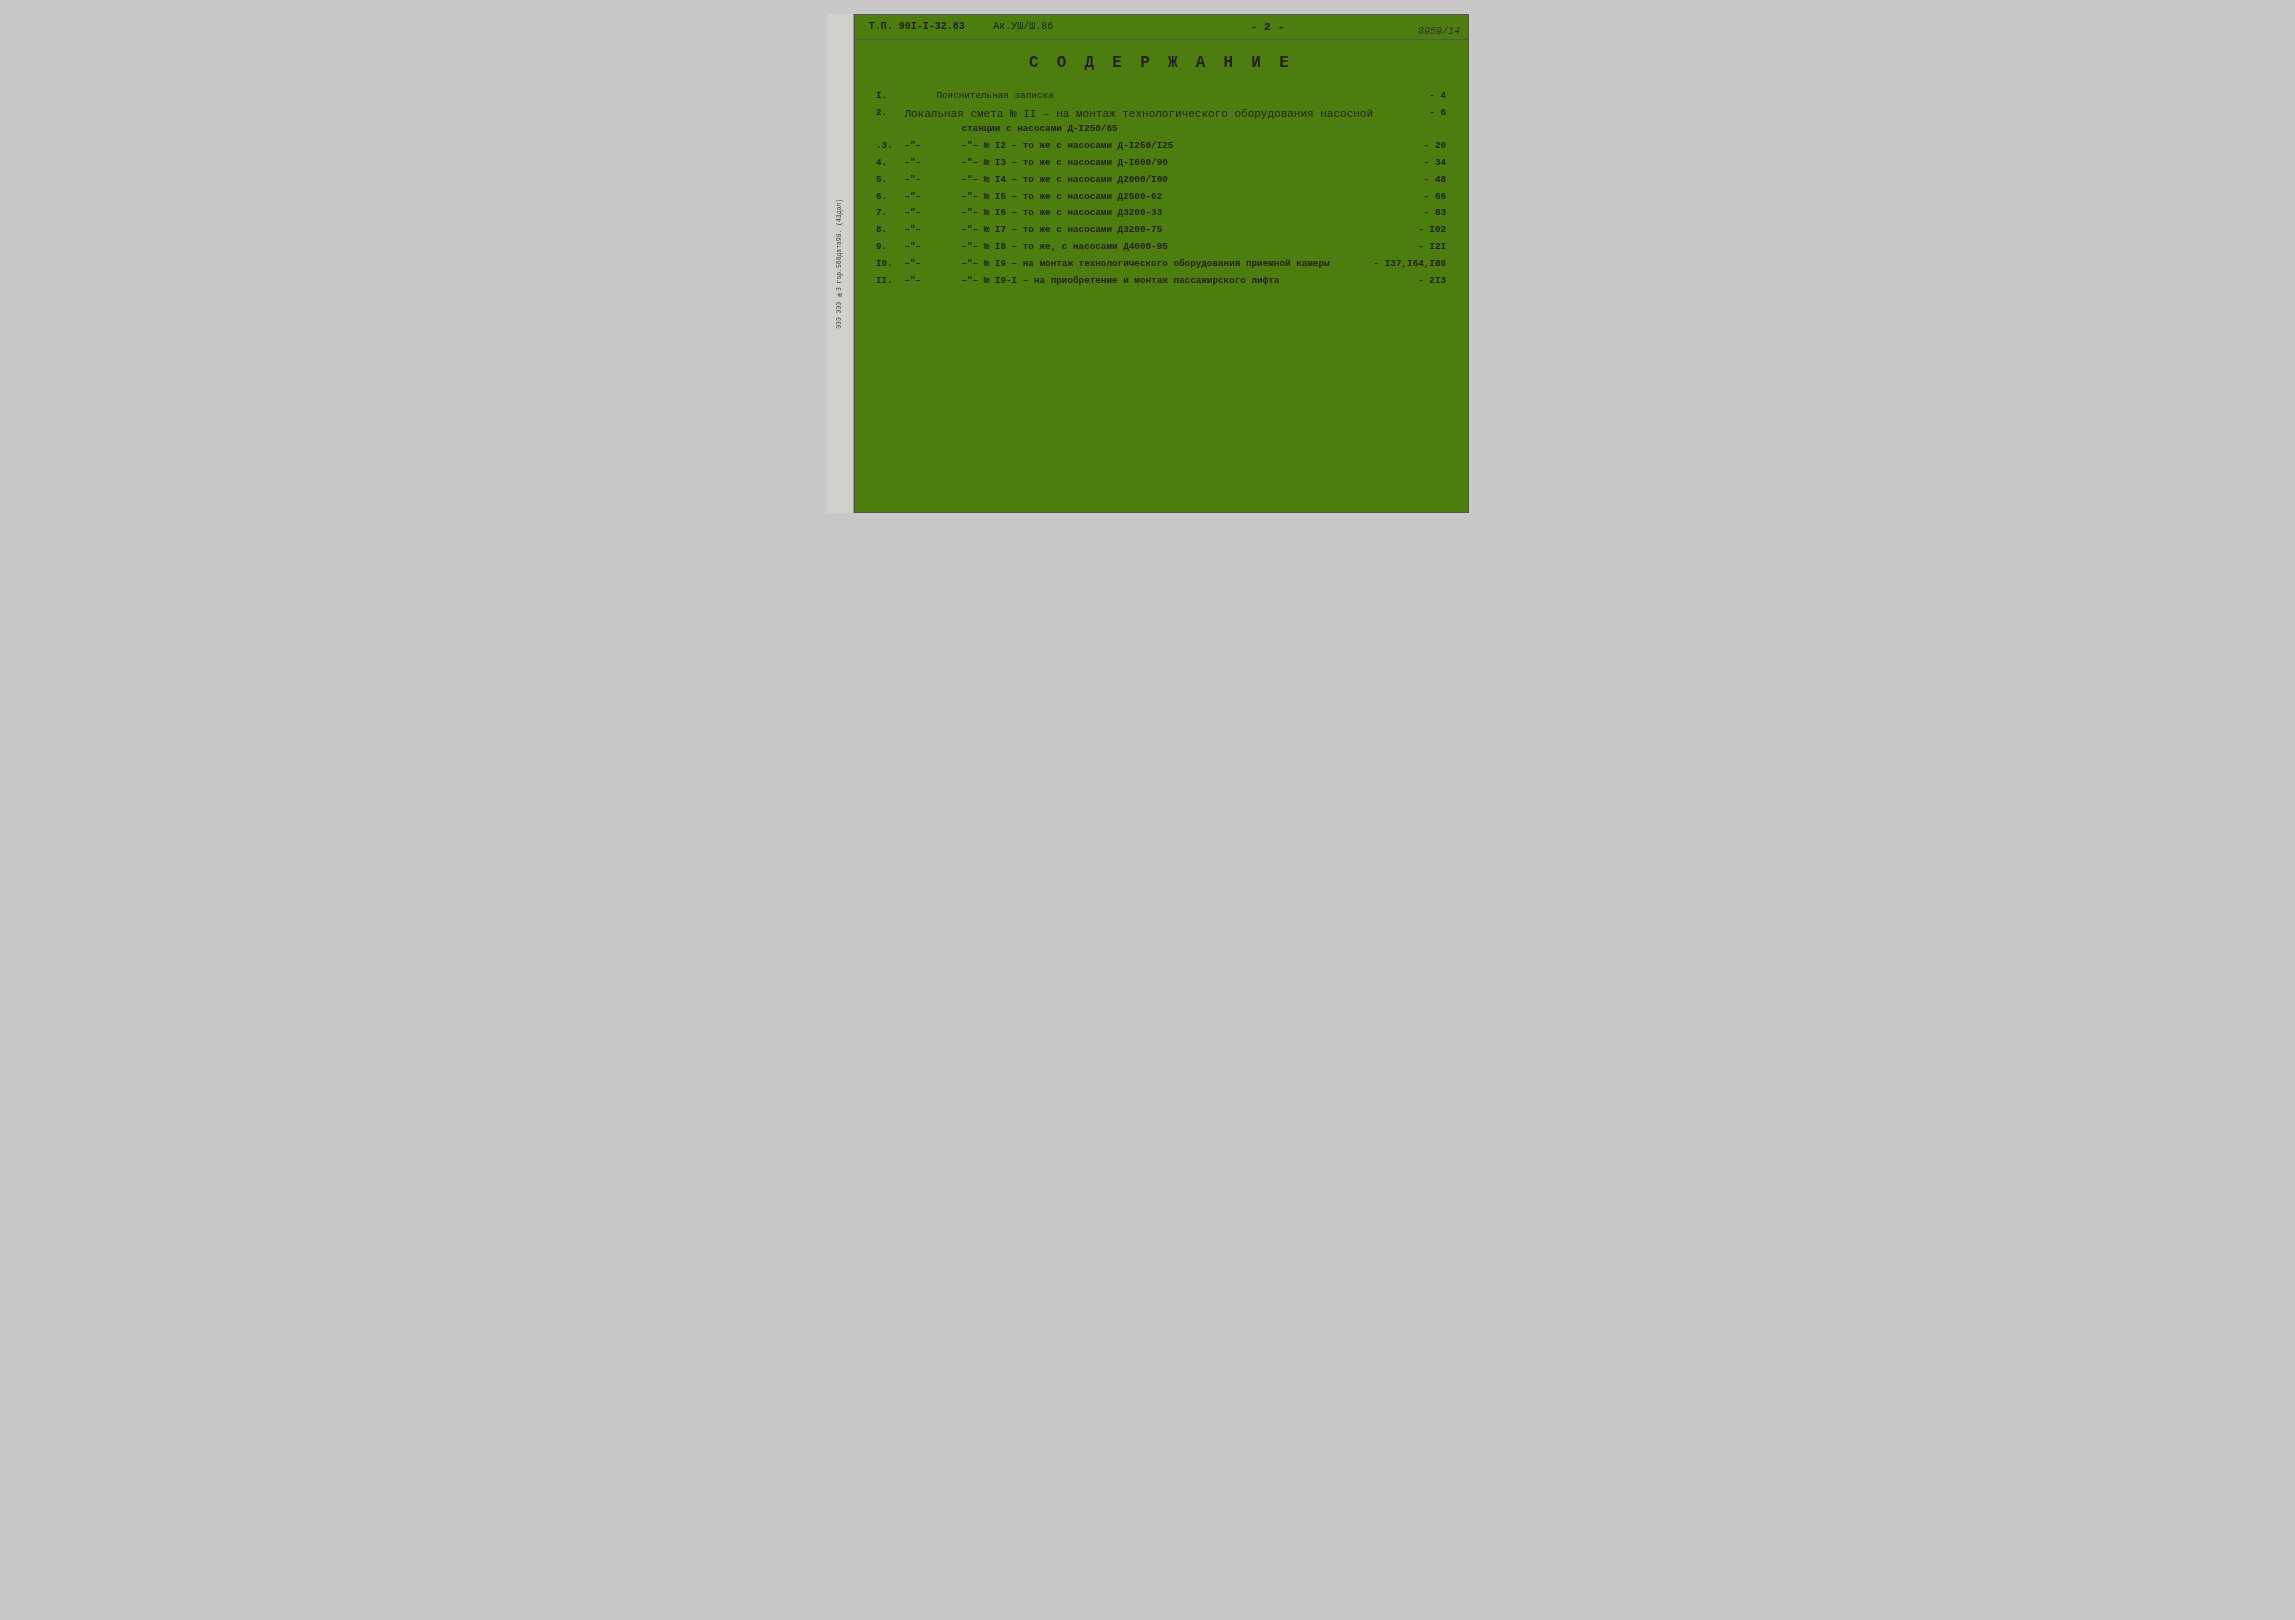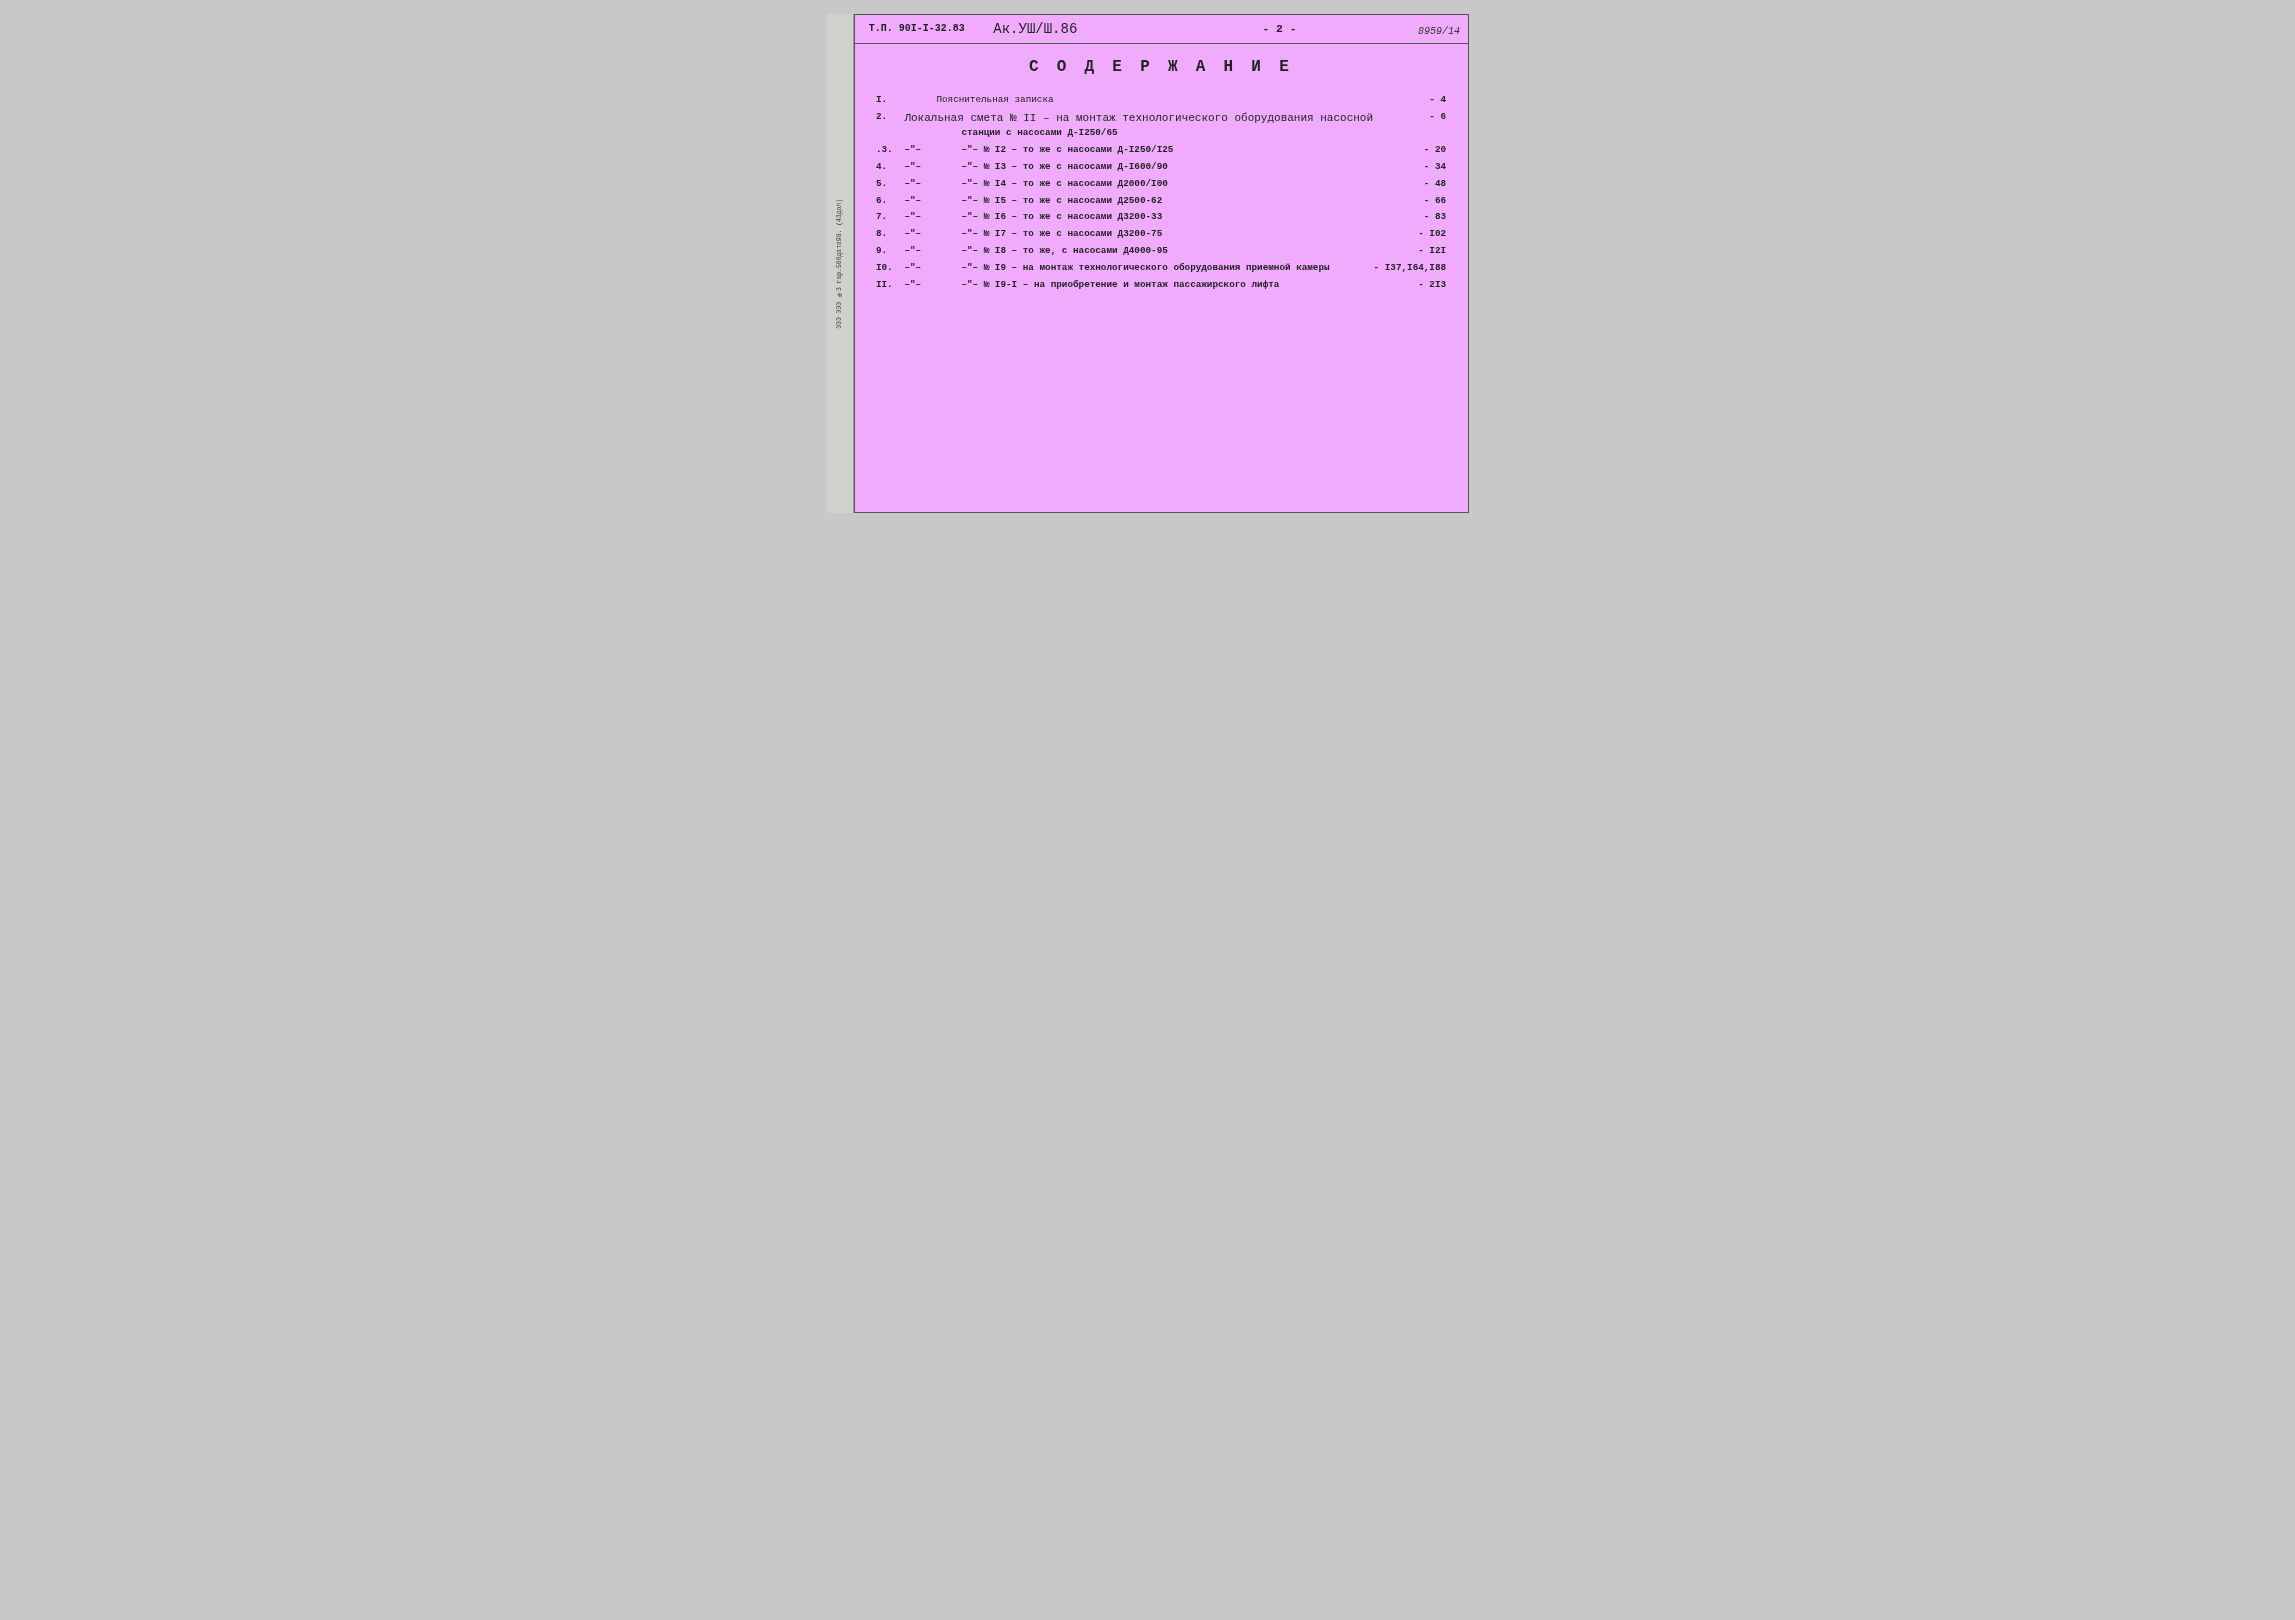--- a/index.html
+++ b/index.html
@@ -54,40 +54,40 @@
       font-size: 6.4px;
       color: #444;
       white-space: nowrap;
       line-height: 1.2;
     }
 
     .main-content {
       margin-left: 27px;
       border: 1.4px solid #555;
       min-height: 499px;
-      background-color: #f0abfc;
+      background-color: #4d7c0f;
       padding: 0;
     }
 
     .header-row {
       border-bottom: 1.4px solid #555;
       padding: 5.7px 14.3px;
       display: flex;
       align-items: center;
       gap: 28.5px;
     }
 
     .header-tp {
       font-size: 10px;
       font-weight: bold;
       color: #222;
     }
 
     .header-ak {
-      font-size: 14px;
+      font-size: 10px;
       color: #222;
       text-align: center;
     }
 
     .header-dash {
       font-size: 11.4px;
       font-weight: bold;
       color: #222;
       flex: 1;
       text-align: center;

